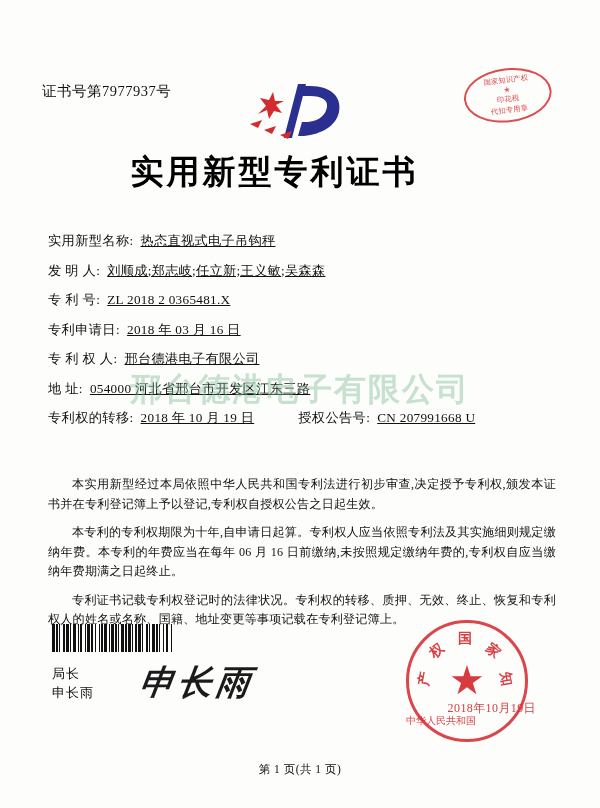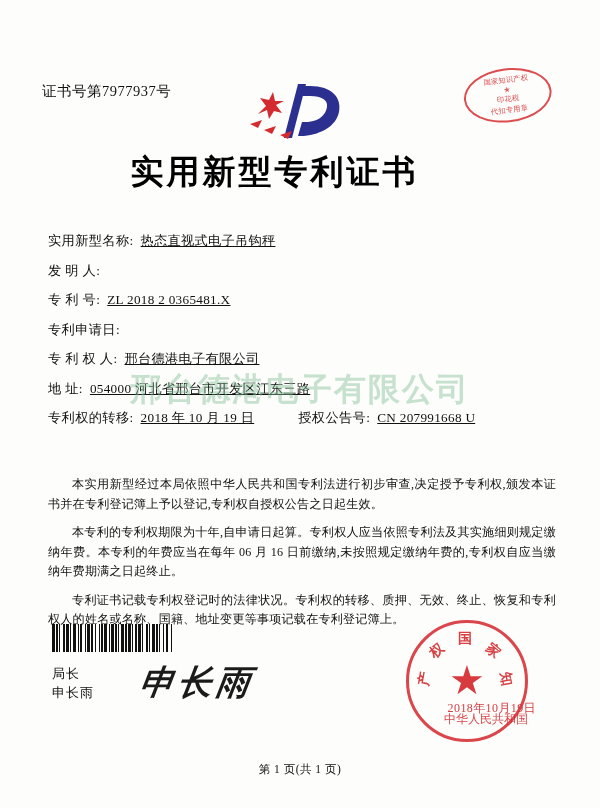--- a/index.html
+++ b/index.html
@@ -219,23 +219,23 @@
     font-weight: bold;
     font-family: "DejaVu Serif", serif;
     opacity: 0.88;
     transform-origin: center center;
   }
   .seal-bottom-text {
     position: absolute;
     left: 0;
     bottom: 14px;
     width: 100%;
-    text-align: right;
+    text-align: left;
     color: #d3262b;
-    font-size: 12px;
+    font-size: 10px;
     opacity: 0.85;
   }
   .seal-date {
     position: absolute;
     right: 64px;
     top: 700px;
     color: #cf2a2f;
     font-size: 12px;
     letter-spacing: 0.4px;
     opacity: 0.9;
@@ -299,27 +299,29 @@
 
   <div class="main-title">实用新型专利证书</div>
 
   <div class="fields">
     <div class="field-row">
       <span class="field-label">实用新型名称:</span>
       <span class="field-value">热态直视式电子吊钩秤</span>
     </div>
     <div class="field-row">
       <span class="field-label">发 明 人:</span>
+      <span class="field-value">刘顺成;郑志岐;任立新;王义敏;吴森森</span>
     </div>
     <div class="field-row">
       <span class="field-label">专 利 号:</span>
       <span class="field-value">ZL 2018 2 0365481.X</span>
     </div>
     <div class="field-row">
       <span class="field-label">专利申请日:</span>
+      <span class="field-value">2018 年 03 月 16 日</span>
     </div>
     <div class="field-row">
       <span class="field-label">专 利 权 人:</span>
       <span class="field-value">邢台德港电子有限公司</span>
     </div>
     <div class="field-row">
       <span class="field-label">地        址:</span>
       <span class="field-value">054000  河北省邢台市开发区江东三路</span>
     </div>
     <div class="field-row two-col">

